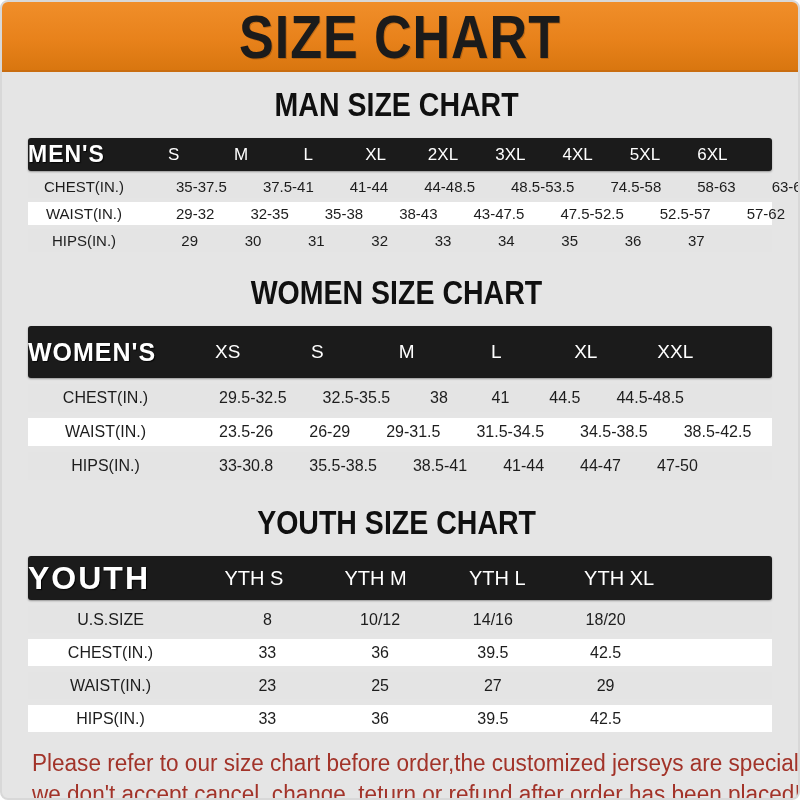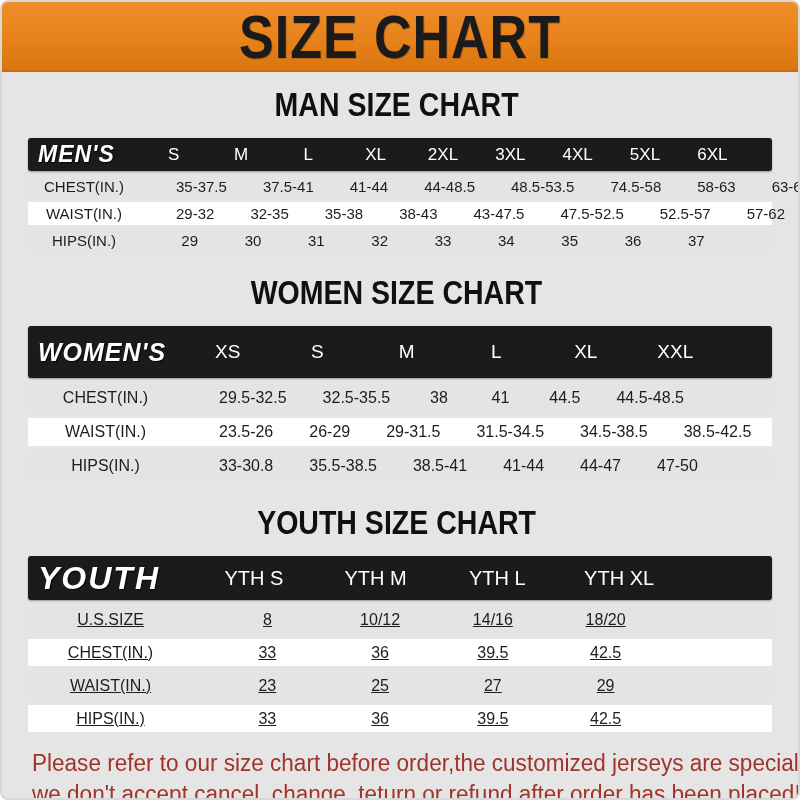--- a/index.html
+++ b/index.html
@@ -66,41 +66,39 @@
     background: #1b1b1b;
     color: #ffffff;
     border-radius: 3px;
     box-shadow: 0 1px 2px rgba(0,0,0,0.35);
   }
   .t-men   .thead { height: 33px; }
   .t-women .thead { height: 52px; }
   .t-youth .thead { height: 44px; }
 
   .corner {
-    padding-left: 10px;
     font-weight: 700;
     letter-spacing: 1px;
     text-shadow: 1px 1px 1px rgba(0,0,0,0.8);
     white-space: nowrap;
-    font-style: italic;
   }
   .t-men   .corner { font-size: 23px; }
   .t-women .corner { font-size: 25px; }
   .t-youth .corner { font-size: 32px; letter-spacing: 2px; }
 
   .colhead { text-align: center; font-weight: 400; white-space: nowrap; }
   .t-men   .colhead { font-size: 17px; }
   .t-women .colhead { font-size: 19px; }
   .t-youth .colhead { font-size: 20px; }
 
   .row { background: #ffffff; gap: 36px; }
   .row.shade { background: #e4e4e4; }
   .t-men   .row { height: 23px; margin-top: 4px; font-size: 15px; }
   .t-women .row { height: 28px; margin-top: 6px; font-size: 16px; }
-  .t-youth .row { height: 27px; margin-top: 6px; font-size: 16px; text-decoration: underline; }
+  .t-youth .row { height: 27px; margin-top: 6px; font-size: 16px; }
 
   .rowlabel, .val { text-align: center; white-space: nowrap; color: #1d1d1d; }
 
   
   .footer {
     margin: 16px 20px 0 30px;
   }
   .footer p {
     color: #a23329;
     font-size: 23px;

